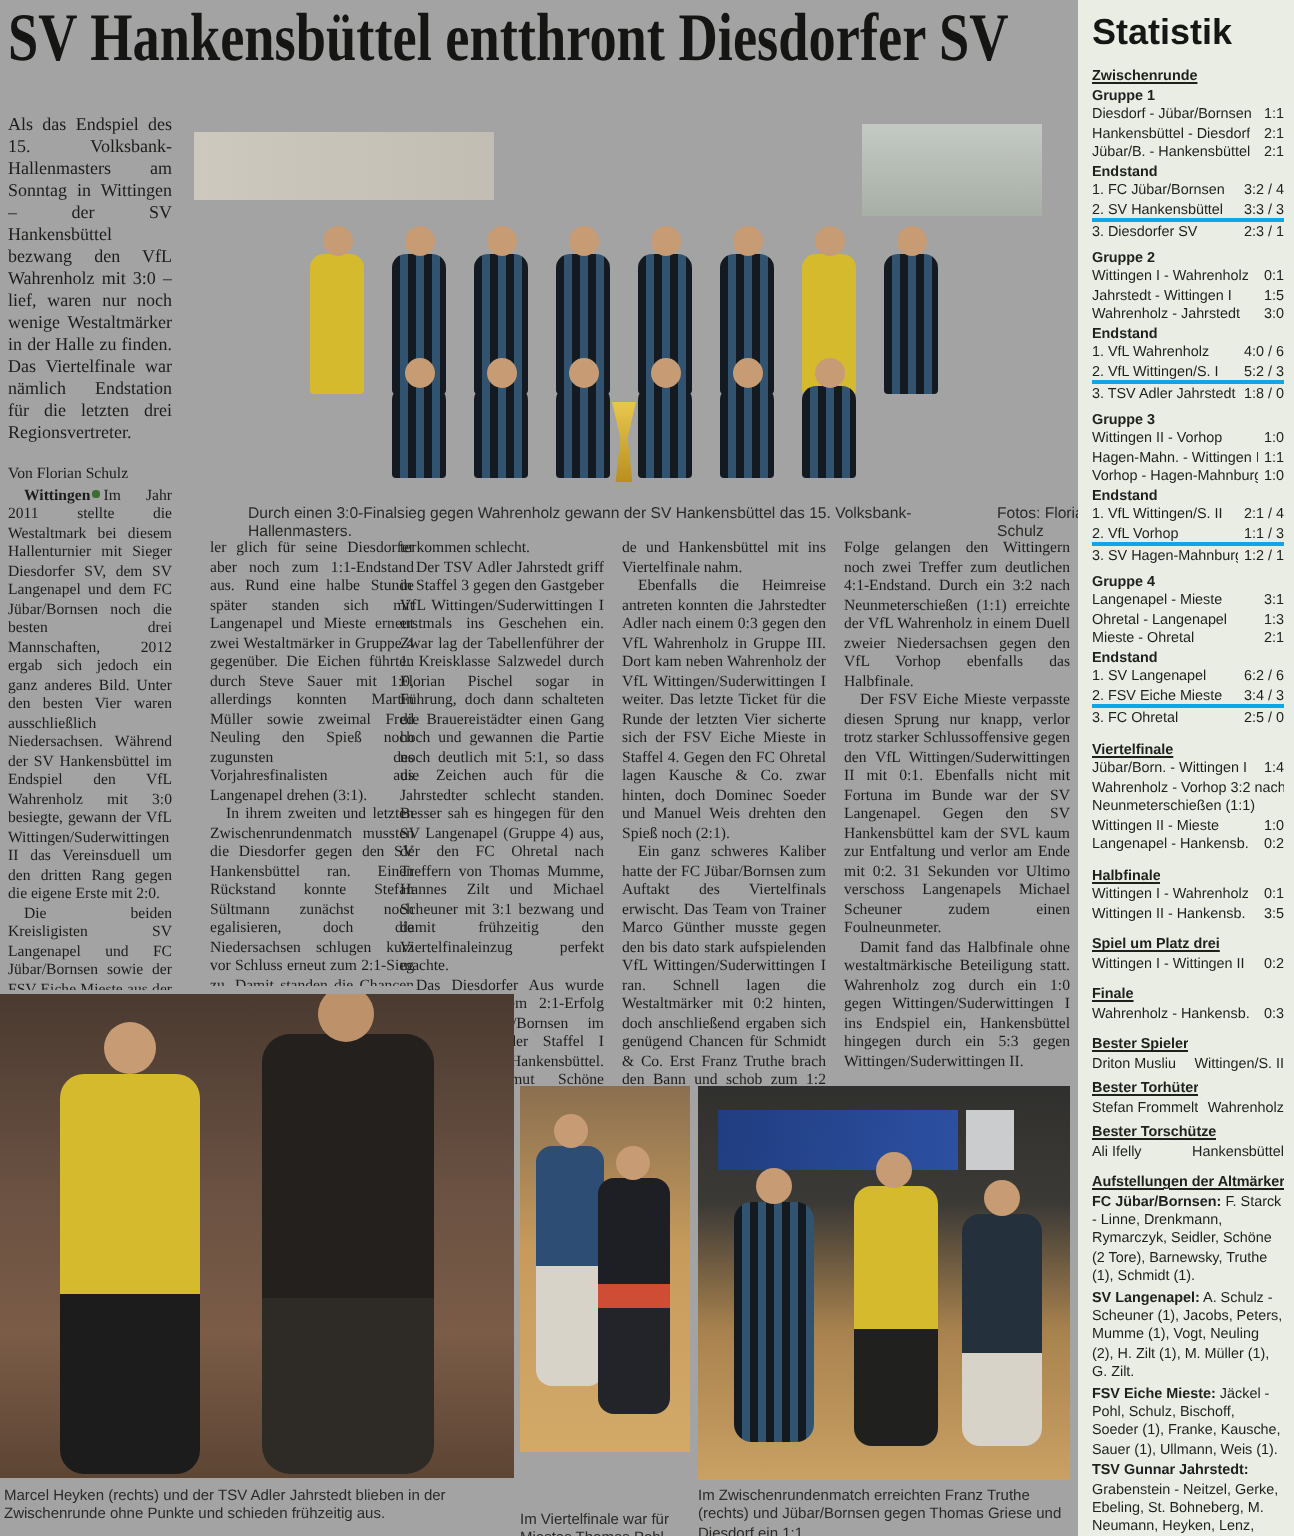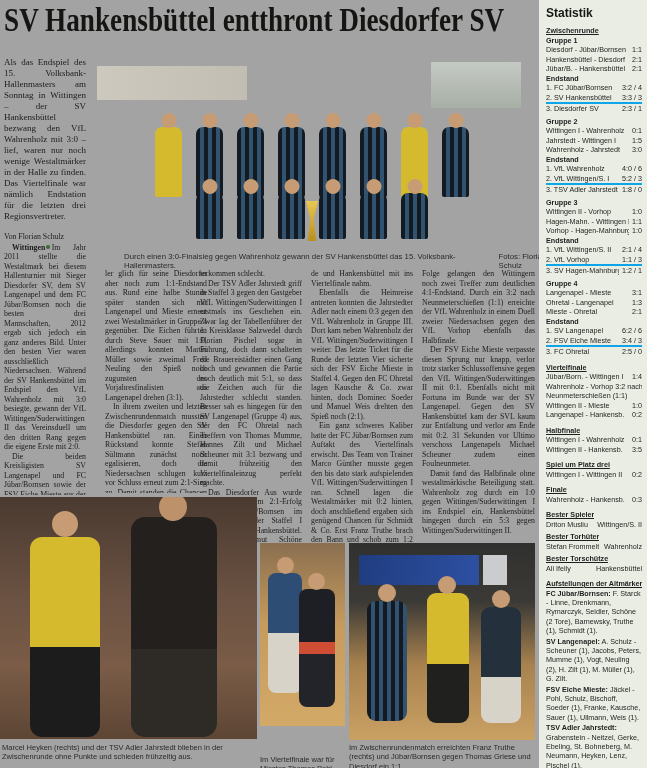--- a/index.html
+++ b/index.html
@@ -87,21 +87,21 @@
     font-family:"Liberation Sans", sans-serif; font-size:7.8px; line-height:9px; color:#2a2a28;margin-left:35px; }
   .cap { position:absolute; font-family:"Liberation Sans", sans-serif; font-size:7.5px; line-height:9.4px; color:#2a2a28; }
   .capl { left:2px; top:743px; width:252px; }
   .capm { left:260px; top:729px; width:85px;margin-top:26px; }
   .capr { left:349px; top:743px; width:186px; }
 
   
   .sidebar { position:absolute; left:539px; top:0; width:108px; height:768px;
     background:#e9ede3; padding:6px 5px 3px 7px;
     font-family:"Liberation Sans", sans-serif; font-size:7.2px; color:#1f1f1e; overflow:hidden; }
-  .stitle { font-size:12px; font-weight:700; margin-bottom:6px; color:#161614; }
+  .stitle { font-size:18px; font-weight:700; margin-bottom:6px; color:#161614; }
   .srow { display:flex; line-height:9.5px; min-height:9.5px; }
   .st { white-space:nowrap; overflow:hidden; }
   .sv { margin-left:auto; white-space:nowrap; padding-left:3px; }
   .r-head { font-weight:700; text-decoration:underline; margin-top:3px; }
   .r-sub  { font-weight:700; }
   .r-rowu { border-bottom:2px solid #0ea5e9; }
   .r-gap  { height:3px; min-height:3px; }
   .r-team { display:block; line-height:9.4px; margin-bottom:1px; }
   .r-team .st { white-space:normal; }
   .sb { font-weight:700; }
@@ -399,17 +399,17 @@
           <span class="st">Ali Ifelly</span>
           <span class="sv">Hankensbüttel</span>
         </div>
         <div class="srow r-gap"></div>
         <div class="srow r-head">
           <span class="st">Aufstellungen der Altmärker</span>
         </div>
         <div class="srow r-team"><b class="sb">FC Jübar/Bornsen:</b><span class="st"> F. Starck - Linne, Drenkmann, Rymarczyk, Seidler, Schöne (2 Tore), Barnewsky, Truthe (1), Schmidt (1).</span></div>
         <div class="srow r-team"><b class="sb">SV Langenapel:</b><span class="st"> A. Schulz - Scheuner (1), Jacobs, Peters, Mumme (1), Vogt, Neuling (2), H. Zilt (1), M. Müller (1), G. Zilt.</span></div>
         <div class="srow r-team"><b class="sb">FSV Eiche Mieste:</b><span class="st"> Jäckel - Pohl, Schulz, Bischoff, Soeder (1), Franke, Kausche, Sauer (1), Ullmann, Weis (1).</span></div>
-        <div class="srow r-team"><b class="sb">TSV Adler Jahrstedt:</b><span class="st"> Grabenstein - Neitzel, Gerke, Ebeling, St. Bohneberg, M. Neumann, Heyken, Lenz, Pischel (1).</span></div>
+        <div class="srow r-team"><b class="sb">TSV Gunnar Jahrstedt:</b><span class="st"> Grabenstein - Neitzel, Gerke, Ebeling, St. Bohneberg, M. Neumann, Heyken, Lenz, Pischel (1).</span></div>
       </div>
   </aside>
 
 </div>
 
 </body></html>

